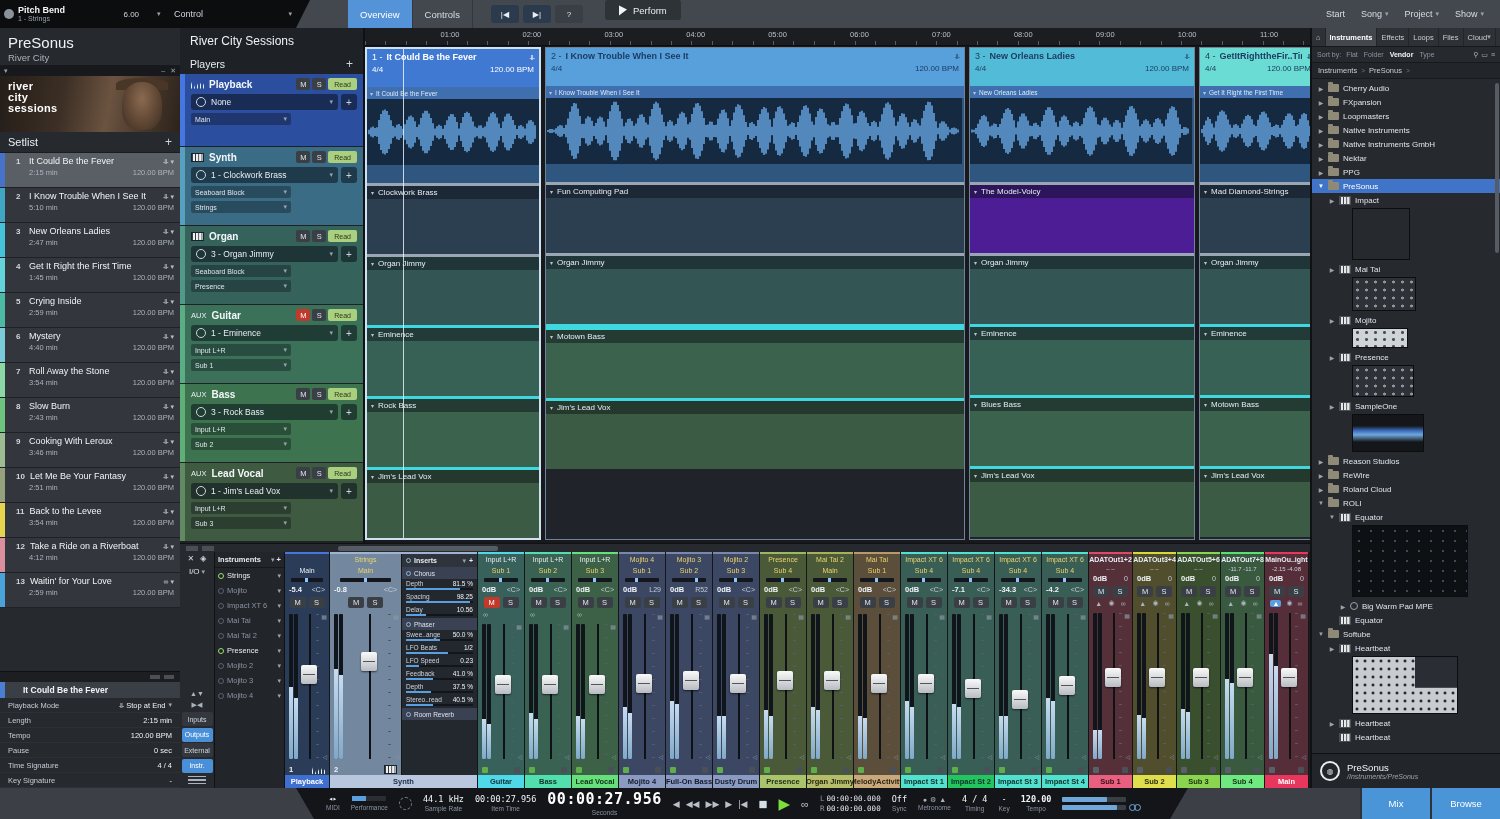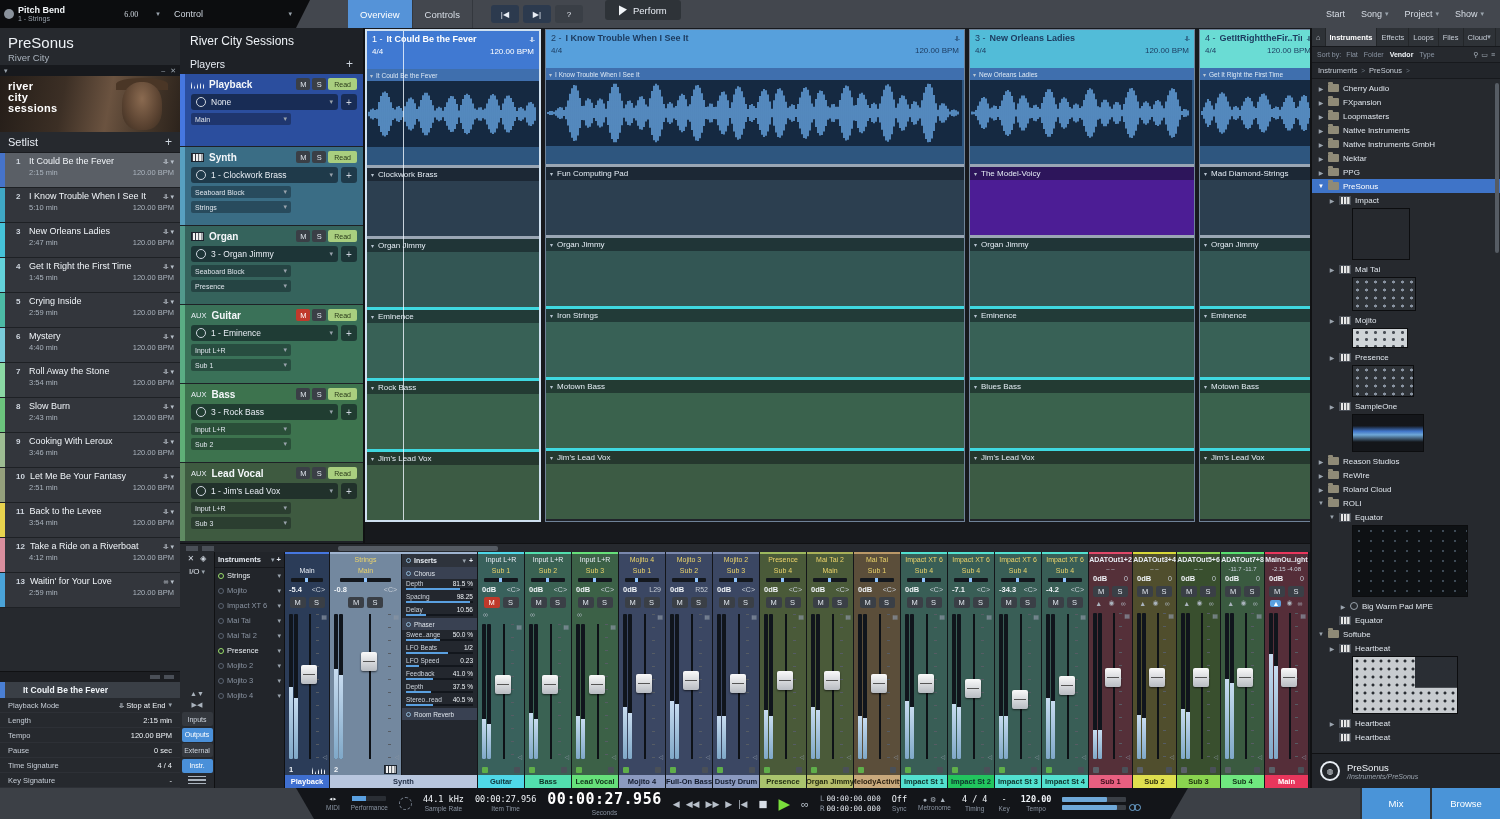--- a/index.html
+++ b/index.html
@@ -8,21 +8,21 @@
        -webkit-font-smoothing:antialiased;}
   .abs{position:absolute;}
   
   #topbar{left:0;top:0;width:1500px;height:28px;background:#43474e;display:flex;align-items:stretch;}
   .tb-black{background:#0c0d0f;display:flex;align-items:center;}
   #tb-widget{width:112px;padding:2px 4px;}
   #tb-widget .hand{width:10px;height:10px;border-radius:50%;background:#8a929c;margin-right:4px;flex:0 0 auto;}
   .tb-wtxts{line-height:1.05;}
   .tb-wtitle{font-size:9px;font-weight:bold;color:#f2f5f8;}
   .tb-wsub{font-size:7px;color:#9aa3ad;}
-  #tb-val{width:44px;font-size:8px;color:#cfd6df;justify-content:center;gap:18px;font-family:Liberation Serif, serif;}
+  #tb-val{width:44px;font-size:8px;color:#cfd6df;justify-content:center;gap:18px;}
   #tb-control{width:118px;clip-path:polygon(0 0,100% 0,calc(100% - 14px) 100%,0 100%);
       padding:0 18px 0 10px;font-size:9px;color:#cfd6df;justify-content:space-between;}
   .caret{font-size:7px;color:#9aa3ad;}
   #tb-tabs{margin-left:38px;display:flex;align-items:stretch;}
   .tb-tab{padding:0 12px;display:flex;align-items:center;font-size:9.5px;color:#d8dee6;background:#43474e;border-right:1px solid #34383e;}
   .tb-tab.active{background:#5593d8;color:#fff;}
   #tb-icons{display:flex;align-items:center;margin-left:18px;gap:4px;}
   .tb-icbtn{background:#2c3a4e;border-radius:3px;height:18px;min-width:22px;display:flex;align-items:center;justify-content:center;font-size:8px;color:#e8edf4;padding:0 3px;}
   .tb-help{background:#3a3f46;}
   #tb-perform{margin-left:22px;background:#2e3338;border-radius:3px;height:20px;display:flex;align-items:center;gap:6px;padding:0 14px;font-size:9.5px;color:#e8edf4;}
@@ -707,20 +707,34 @@
         </div>
         <div class="outchip">
           <span>Sub 3</span>
           <span class="caret">▾</span>
         </div>
       </div>
     </div>
 </div>
 
 <div id="arrange" class="abs">
+  <div id="ruler">
+      <div class="ticks"></div>
+      <span>01:00</span>
+      <span>02:00</span>
+      <span>03:00</span>
+      <span>04:00</span>
+      <span>05:00</span>
+      <span>06:00</span>
+      <span>07:00</span>
+      <span>08:00</span>
+      <span>09:00</span>
+      <span>10:00</span>
+      <span>11:00</span>
+    </div>
   <div id="cols">
       <div class="col sel" style="width: 176px;">
         <div class="colhead" style="background: rgb(64, 121, 210); color: rgb(255, 255, 255);">
           <div class="ch-l1">
             <span class="ch-num">1 -</span>
             <span class="ch-title">It Could Be the Fever</span>
             <span class="trimglyph" style="color: rgb(255, 255, 255);">-‖-</span>
           </div>
           <div class="ch-l2">
             <span>4/4</span>
@@ -804,26 +818,20 @@
           </div>
         </div>
         <div class="sep" style="background: rgb(154, 166, 180);"></div>
         <div class="lane cliplane" style="background: rgb(51, 86, 84);">
           <div class="cl-head">
             <span class="cl-caret">▾</span>
             <span>Organ Jimmy</span>
           </div>
         </div>
         <div class="sep" style="background: rgb(63, 216, 224);"></div>
-        <div class="lane cliplane" style="background: rgb(56, 97, 86);">
-          <div class="cl-head">
-            <span class="cl-caret">▾</span>
-            <span>Iron Strings</span>
-          </div>
-        </div>
         <div class="sep" style="background: rgb(63, 216, 224);"></div>
         <div class="lane cliplane" style="background: rgb(58, 98, 77);">
           <div class="cl-head">
             <span class="cl-caret">▾</span>
             <span>Motown Bass</span>
           </div>
         </div>
         <div class="sep" style="background: rgb(63, 216, 224);"></div>
         <div class="lane cliplane" style="background: rgb(60, 91, 68);">
           <div class="cl-head">

